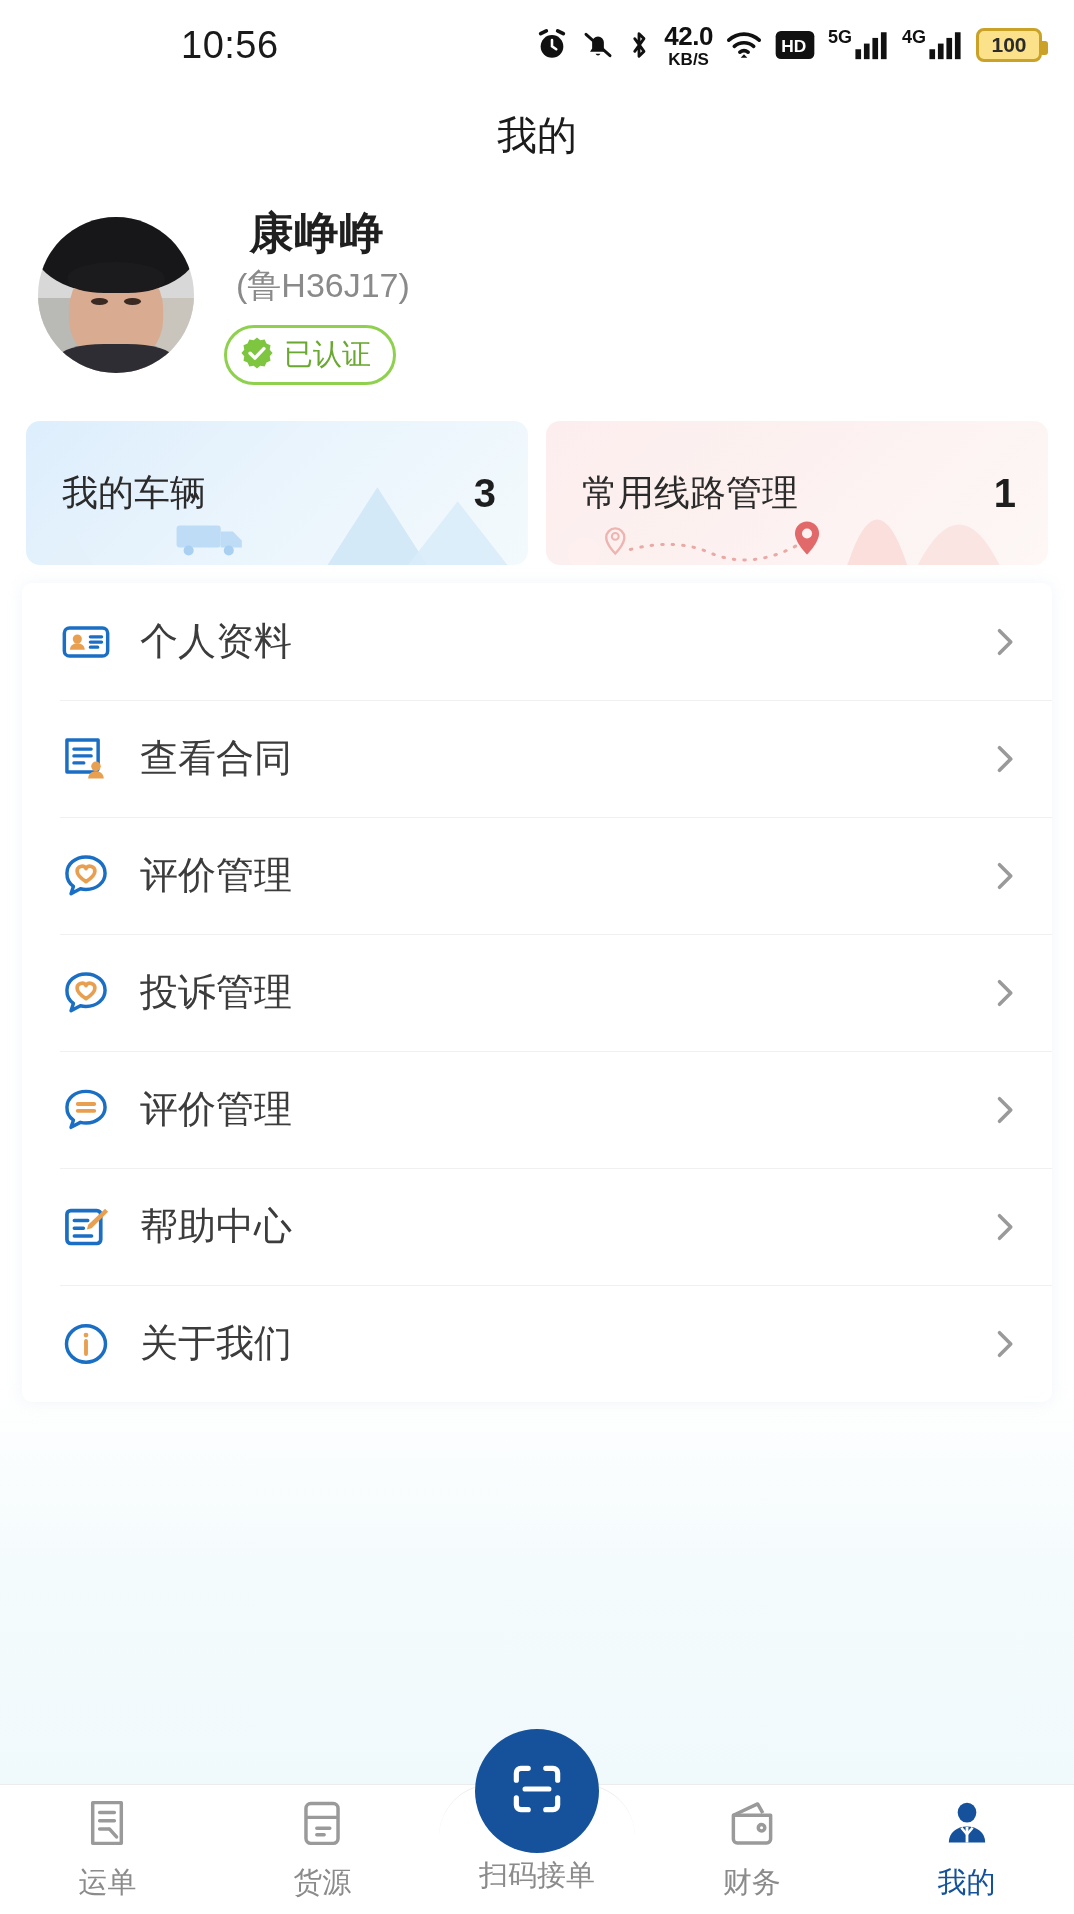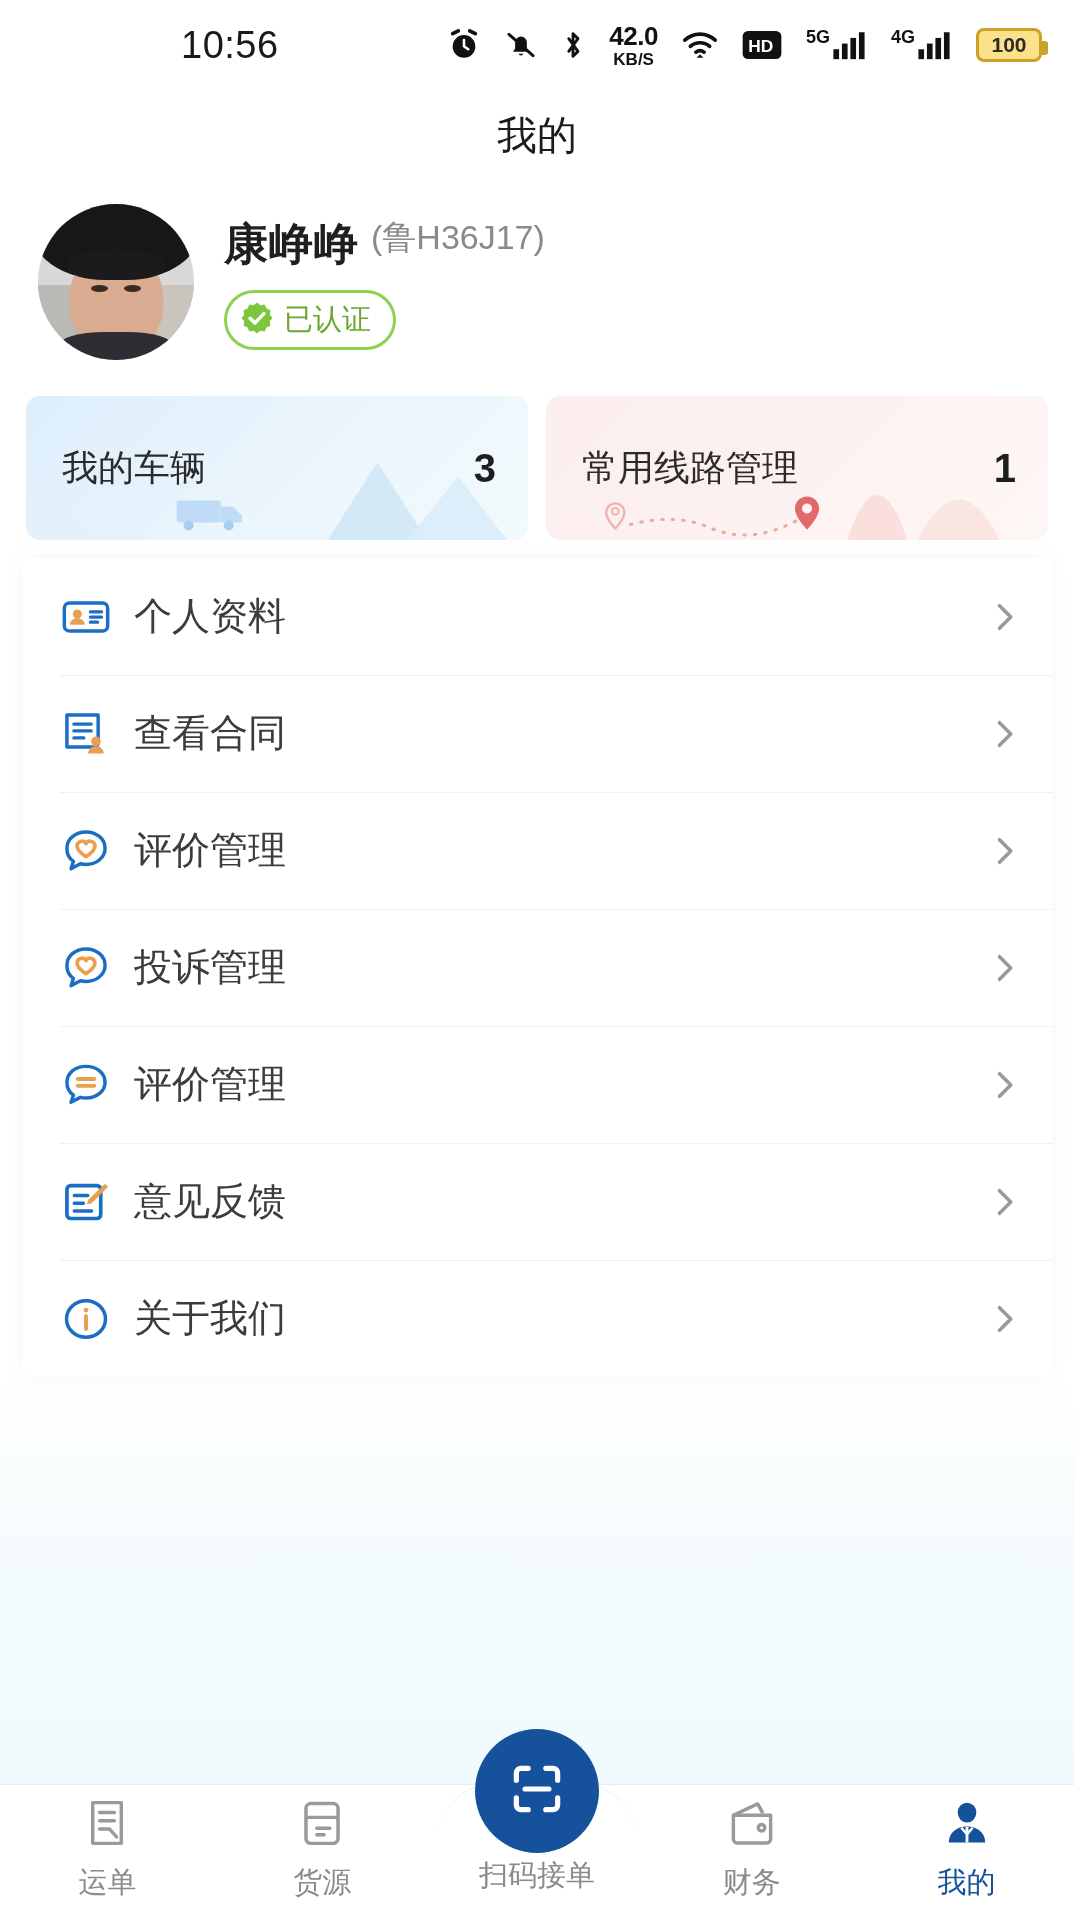--- a/index.html
+++ b/index.html
@@ -22,21 +22,21 @@
     padding: 0 36px;
     position: relative;
   }
   .sb-time {
     font-size: 38px; font-weight: 500; color: #1a1a1a;
     letter-spacing: 0.5px;
     margin-left: 145px;
   }
   .sb-icons {
     position: absolute; right: 32px; top: 0; height: 90px;
-    display: flex; align-items: center; gap: 24px;
+    display: flex; align-items: center; gap: 13px;
   }
   .sb-icons svg { display: block; }
   .netspeed { display: flex; flex-direction: column; align-items: center; line-height: 1; color: #111; }
   .netspeed .n1 { font-size: 26px; font-weight: 600; letter-spacing: -0.5px; }
   .netspeed .n2 { font-size: 17px; font-weight: 600; margin-top: 2px; }
   .battery {
     border: 3px solid #c9a227; border-radius: 8px;
     width: 66px; height: 34px; display: flex; align-items: center; justify-content: center;
     background: #fbe18a; position: relative;
   }
@@ -87,21 +87,21 @@
     background: #3a2a22;
   }
   .avatar .eyeL { left: 34%; }
   .avatar .eyeR { right: 34%; }
   .avatar .shirt {
     position: absolute; left: 50%; bottom: -4%; transform: translateX(-50%);
     width: 74%; height: 22%; border-radius: 40% 40% 0 0; background: #2d2d33;
   }
 
   .pinfo { margin-left: 30px; }
-  .pname-row { display: flex; align-items: flex-start; }
+  .pname-row { display: flex; align-items: center; flex-direction: column; }
   .pname { font-size: 44px; font-weight: 700; color: #1f1f1f; letter-spacing: 1px; }
   .pplate { font-size: 34px; color: #8a8a8a; margin-left: 12px; font-weight: 400; }
   .verified {
     margin-top: 16px;
     display: inline-flex; align-items: center; gap: 9px;
     border: 3px solid #8fd14f; border-radius: 32px;
     padding: 7px 22px 7px 12px;
   }
   .verified .vtext { font-size: 29px; color: #6aa832; }
 
@@ -127,21 +127,21 @@
   }
   .mrow {
     height: 117px; display: flex; align-items: center;
     padding: 0 30px 0 38px; position: relative;
   }
   .mrow + .mrow::before {
     content: ""; position: absolute; left: 38px; right: 0; top: 0;
     height: 1px; background: #f0f0f0;
   }
   .mrow .micon { width: 52px; height: 52px; flex: 0 0 auto; display: flex; align-items: center; justify-content: center; }
-  .mrow .mlabel { font-size: 38px; color: #3c3c3c; margin-left: 22px; flex: 1; }
+  .mrow .mlabel { font-size: 38px; color: #3c3c3c; margin-left: 28px; flex: 1; }
   .mrow .chev { width: 36px; height: 36px; flex: 0 0 auto; }
 
   
   .tabbar {
     position: absolute; left: 0; right: 0; bottom: 0; height: 130px;
     background: #ffffff;
     border-top: 1px solid #ececec;
     display: flex; align-items: center;
   }
   .tabbar::before {
@@ -398,21 +398,21 @@
 
 
     <div class="mrow">
       <span class="micon">
         <svg width="52" height="52" viewBox="0 0 24 24">
           <rect x="3.2" y="4.4" width="15.6" height="15.2" rx="1.8" fill="#fff" stroke="#1a6fc4" stroke-width="1.7"></rect>
           <path d="M6.6 9h6.2M6.6 12.6h4.2M6.6 16.2h8" stroke="#1a6fc4" stroke-width="1.6" stroke-linecap="round"></path>
           <path d="M20.8 3.6 L22.2 5 L14.6 12.6 L12.4 13.2 L13 11z" fill="#e8a050"></path>
         </svg>
       </span>
-      <span class="mlabel">意见反馈</span>
+      <span class="mlabel">帮助中心</span>
       <span class="chev">
         <svg width="36" height="36" viewBox="0 0 24 24">
             <path d="M9 4.5 L16.5 12 L9 19.5" stroke="#9a9a9a" stroke-width="2.4" fill="none" stroke-linecap="round" stroke-linejoin="round"></path>
           </svg>
       </span>
     </div>
 
     <div class="mrow">
       <span class="micon">
         <svg width="52" height="52" viewBox="0 0 24 24">

